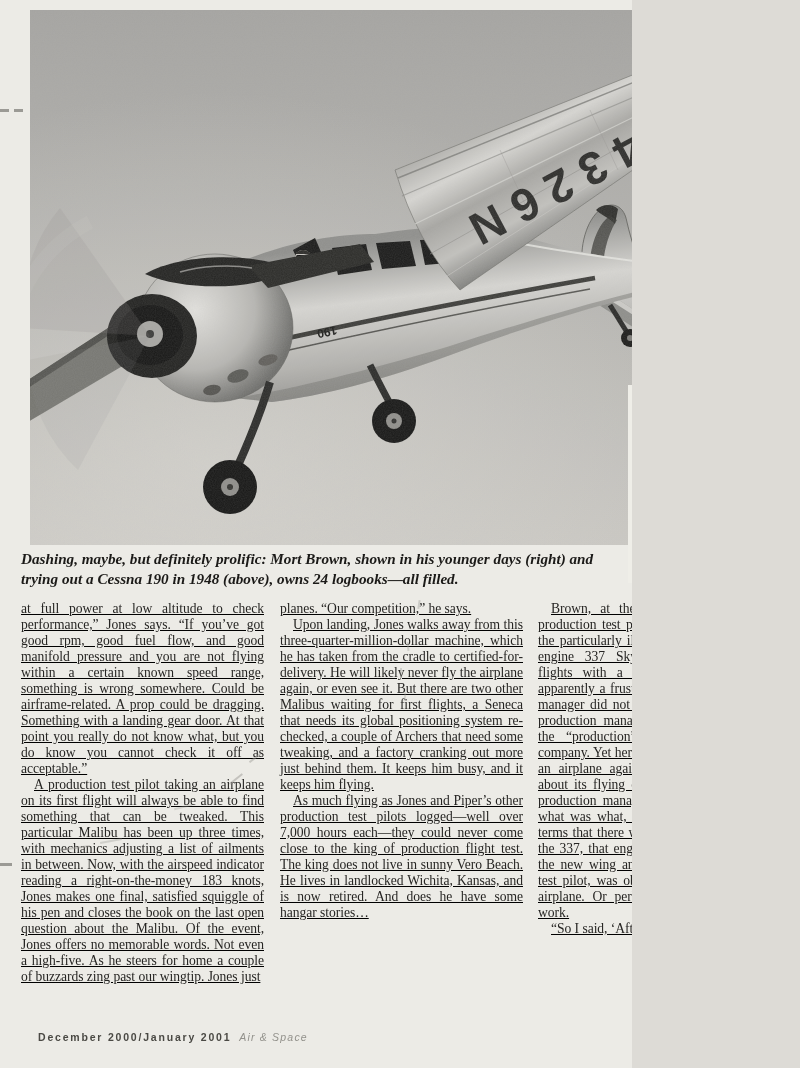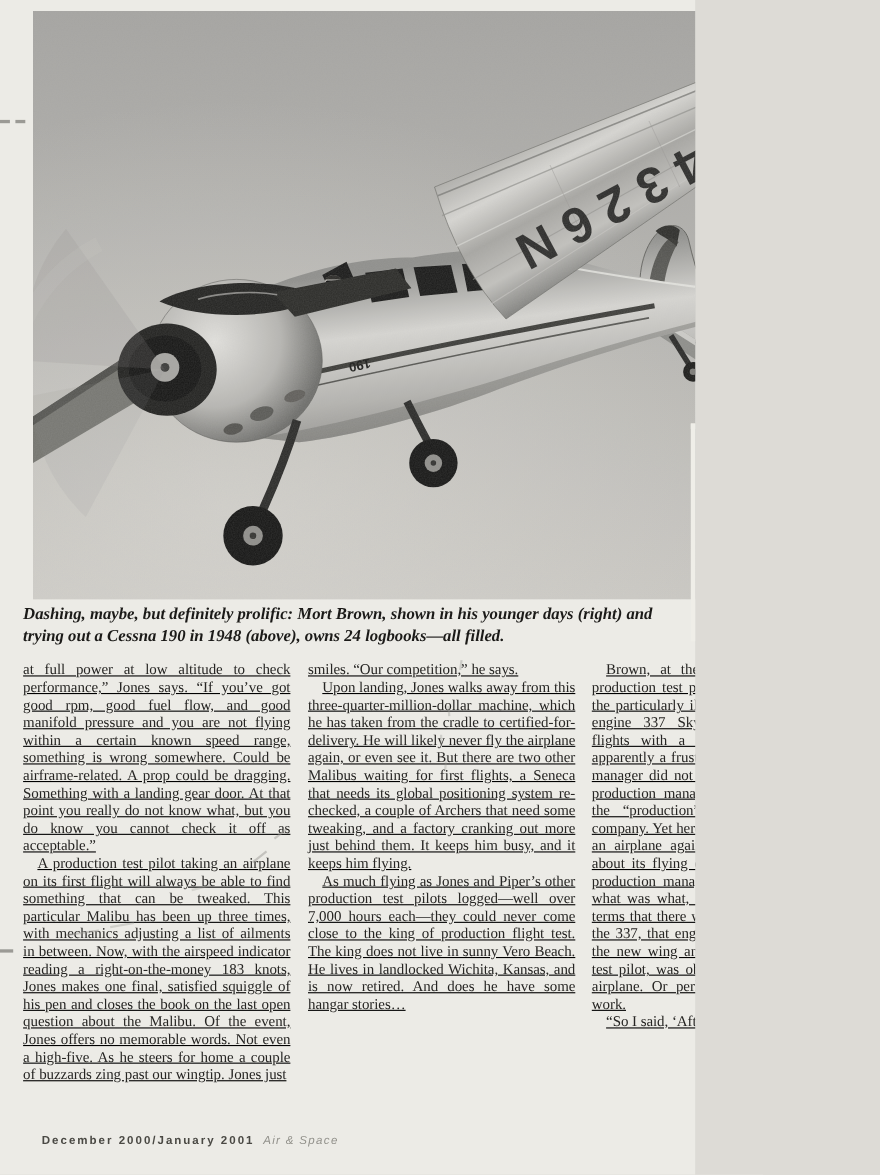--- a/index.html
+++ b/index.html
@@ -227,21 +227,21 @@
     </svg>
   </div>
 
   <p class="caption">Dashing, maybe, but definitely prolific: Mort Brown, shown in his younger days (right) and trying out a Cessna 190 in 1948 (above), owns 24 logbooks—all filled.</p>
 
   <div class="col col-1">
     <p>at full power at low altitude to check performance,” Jones says. “If you’ve got good rpm, good fuel flow, and good manifold pressure and you are not flying within a certain known speed range, something is wrong somewhere. Could be airframe-related. A prop could be dragging. Something with a landing gear door. At that point you really do not know what, but you do know you cannot check it off as acceptable.”</p>
     <p class="ind">A production test pilot taking an airplane on its first flight will always be able to find something that can be tweaked. This particular Malibu has been up three times, with mechanics adjusting a list of ailments in between. Now, with the airspeed indicator reading a right-on-the-money 183 knots, Jones makes one final, satisfied squiggle of his pen and closes the book on the last open question about the Malibu. Of the event, Jones offers no memorable words. Not even a high-five. As he steers for home a couple of buzzards zing past our wingtip. Jones just</p>
   </div>
   <div class="col col-2">
-    <p>smiles. “Our competition,” he says.</p>
+    <p>planes. “Our competition,” he says.</p>
     <p class="ind">Upon landing, Jones walks away from this three-quarter-million-dollar machine, which he has taken from the cradle to certified-for-delivery. He will likely never fly the airplane again, or even see it. But there are two other Malibus waiting for first flights, a Seneca that needs its global positioning system re-checked, a couple of Archers that need some tweaking, and a factory cranking out more just behind them. It keeps him busy, and it keeps him flying.</p>
     <p class="ind">As much flying as Jones and Piper’s other production test pilots logged—well over 7,000 hours each—they could never come close to the king of production flight test. The king does not live in sunny Vero Beach. He lives in landlocked Wichita, Kansas, and is now retired. And does he have some hangar stories…</p>
   </div>
   <div class="col col-3">
     <p class="ind">Brown, at the time Cessna’s chief of production test pilots, kept bringing one of the particularly ill-performing twin-tandem-engine 337 Skymasters back from test flights with a bad report card. It was apparently a frustration Cessna’s production manager did not need. After all, it was the production manager’s job to make certain the “production” made money for the company. Yet here was Brown bringing back an airplane again and again, complaining about its flying characteristics. Finally, the production manager decided to tell Brown what was what, explaining in no uncertain terms that there was not a thing wrong with the 337, that engineering had signed off on the new wing and Brown, as a production test pilot, was obligated to sign off on the airplane. Or perhaps find another line of work.</p>
     <p class="ind">“So I said, ‘After, boy, let’s go for a</p>
   </div>
 
   <div class="footer-left">
     <span class="footer-issue">December 2000/January 2001</span>

